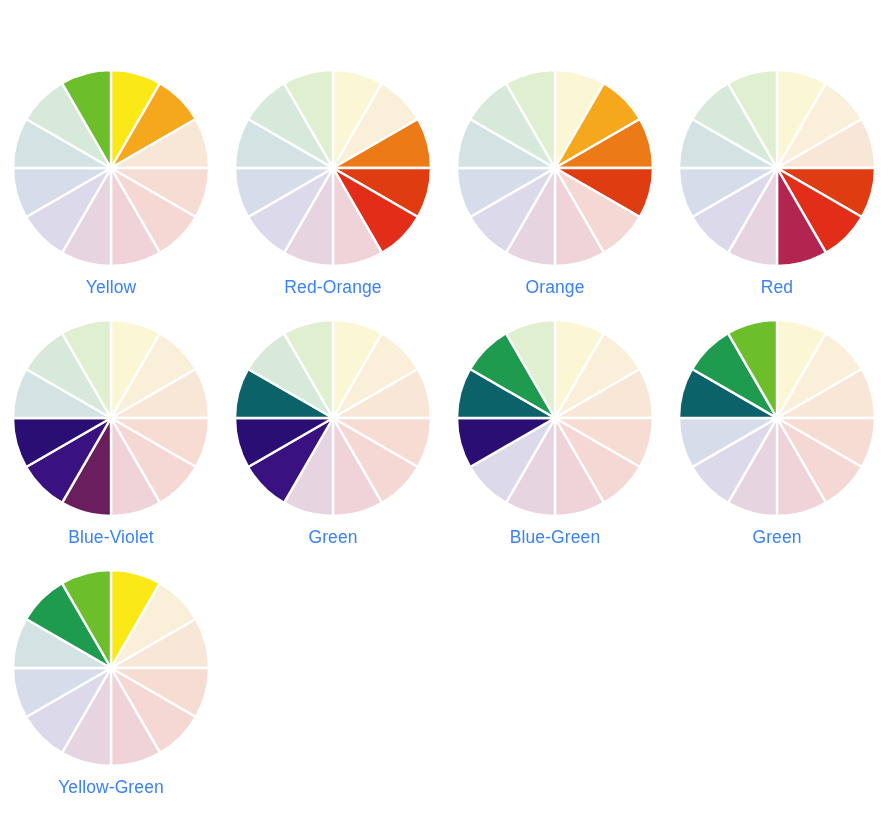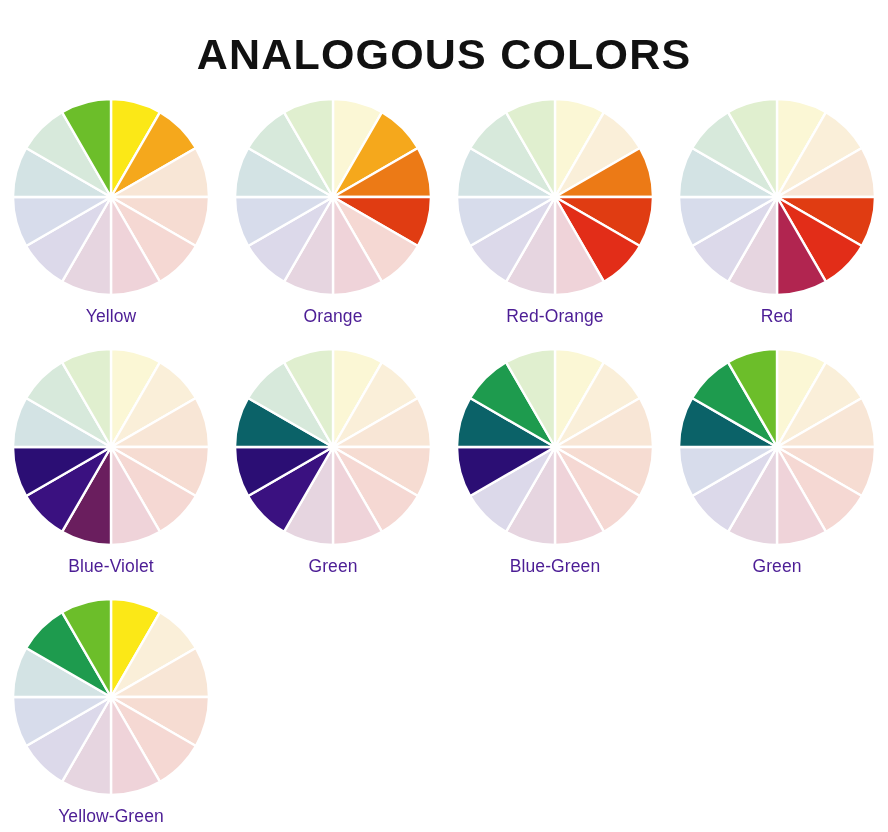--- a/index.html
+++ b/index.html
@@ -56,53 +56,71 @@
   }
   .wheel {
     display: block;
     width: 200px;
     height: 200px;
   }
   .cell-label {
     margin-top: 9px;
     font-size: 17.5px;
     font-weight: 400;
-    color: #4c1d95;
+    color: #3b82f6;
     text-align: center;
     letter-spacing: 0.1px;
     font-family: "Liberation Sans", sans-serif;
     white-space: nowrap;
   }
 </style>
 </head>
 <body>
 
 <div id="page">
 
-  <h1 id="title">ANALOGOUS COLORS</h1>
 
   <div id="grid">
       <div class="cell">
         <div class="wheel-wrap">
           <svg class="wheel" viewBox="0 0 200 200" width="200" height="200">
             <path d="M 100 100 L 100.000 2.000 A 98 98 0 0 1 149.000 15.130 Z" fill="#FBE817" stroke="#ffffff" stroke-width="2.4" stroke-linejoin="round"></path>
             <path d="M 100 100 L 149.000 15.130 A 98 98 0 0 1 184.870 51.000 Z" fill="#F5A81C" stroke="#ffffff" stroke-width="2.4" stroke-linejoin="round"></path>
             <path d="M 100 100 L 184.870 51.000 A 98 98 0 0 1 198.000 100.000 Z" fill="#F8E6D6" stroke="#ffffff" stroke-width="2.4" stroke-linejoin="round"></path>
             <path d="M 100 100 L 198.000 100.000 A 98 98 0 0 1 184.870 149.000 Z" fill="#F6DCD2" stroke="#ffffff" stroke-width="2.4" stroke-linejoin="round"></path>
             <path d="M 100 100 L 184.870 149.000 A 98 98 0 0 1 149.000 184.870 Z" fill="#F5D8D3" stroke="#ffffff" stroke-width="2.4" stroke-linejoin="round"></path>
             <path d="M 100 100 L 149.000 184.870 A 98 98 0 0 1 100.000 198.000 Z" fill="#EFD3D9" stroke="#ffffff" stroke-width="2.4" stroke-linejoin="round"></path>
             <path d="M 100 100 L 100.000 198.000 A 98 98 0 0 1 51.000 184.870 Z" fill="#E6D5E0" stroke="#ffffff" stroke-width="2.4" stroke-linejoin="round"></path>
             <path d="M 100 100 L 51.000 184.870 A 98 98 0 0 1 15.130 149.000 Z" fill="#DCD9EA" stroke="#ffffff" stroke-width="2.4" stroke-linejoin="round"></path>
             <path d="M 100 100 L 15.130 149.000 A 98 98 0 0 1 2.000 100.000 Z" fill="#D7DCEB" stroke="#ffffff" stroke-width="2.4" stroke-linejoin="round"></path>
             <path d="M 100 100 L 2.000 100.000 A 98 98 0 0 1 15.130 51.000 Z" fill="#D3E3E4" stroke="#ffffff" stroke-width="2.4" stroke-linejoin="round"></path>
             <path d="M 100 100 L 15.130 51.000 A 98 98 0 0 1 51.000 15.130 Z" fill="#D7E9DB" stroke="#ffffff" stroke-width="2.4" stroke-linejoin="round"></path>
             <path d="M 100 100 L 51.000 15.130 A 98 98 0 0 1 100.000 2.000 Z" fill="#6CBE2A" stroke="#ffffff" stroke-width="2.4" stroke-linejoin="round"></path>
           </svg>
         </div>
         <div class="cell-label">Yellow</div>
+      </div>
+      <div class="cell">
+        <div class="wheel-wrap">
+          <svg class="wheel" viewBox="0 0 200 200" width="200" height="200">
+            <path d="M 100 100 L 100.000 2.000 A 98 98 0 0 1 149.000 15.130 Z" fill="#FBF7D5" stroke="#ffffff" stroke-width="2.4" stroke-linejoin="round"></path>
+            <path d="M 100 100 L 149.000 15.130 A 98 98 0 0 1 184.870 51.000 Z" fill="#FAEFD9" stroke="#ffffff" stroke-width="2.4" stroke-linejoin="round"></path>
+            <path d="M 100 100 L 184.870 51.000 A 98 98 0 0 1 198.000 100.000 Z" fill="#EC7A16" stroke="#ffffff" stroke-width="2.4" stroke-linejoin="round"></path>
+            <path d="M 100 100 L 198.000 100.000 A 98 98 0 0 1 184.870 149.000 Z" fill="#E03C12" stroke="#ffffff" stroke-width="2.4" stroke-linejoin="round"></path>
+            <path d="M 100 100 L 184.870 149.000 A 98 98 0 0 1 149.000 184.870 Z" fill="#E22D18" stroke="#ffffff" stroke-width="2.4" stroke-linejoin="round"></path>
+            <path d="M 100 100 L 149.000 184.870 A 98 98 0 0 1 100.000 198.000 Z" fill="#EFD3D9" stroke="#ffffff" stroke-width="2.4" stroke-linejoin="round"></path>
+            <path d="M 100 100 L 100.000 198.000 A 98 98 0 0 1 51.000 184.870 Z" fill="#E6D5E0" stroke="#ffffff" stroke-width="2.4" stroke-linejoin="round"></path>
+            <path d="M 100 100 L 51.000 184.870 A 98 98 0 0 1 15.130 149.000 Z" fill="#DCD9EA" stroke="#ffffff" stroke-width="2.4" stroke-linejoin="round"></path>
+            <path d="M 100 100 L 15.130 149.000 A 98 98 0 0 1 2.000 100.000 Z" fill="#D7DCEB" stroke="#ffffff" stroke-width="2.4" stroke-linejoin="round"></path>
+            <path d="M 100 100 L 2.000 100.000 A 98 98 0 0 1 15.130 51.000 Z" fill="#D3E3E4" stroke="#ffffff" stroke-width="2.4" stroke-linejoin="round"></path>
+            <path d="M 100 100 L 15.130 51.000 A 98 98 0 0 1 51.000 15.130 Z" fill="#D7E9DB" stroke="#ffffff" stroke-width="2.4" stroke-linejoin="round"></path>
+            <path d="M 100 100 L 51.000 15.130 A 98 98 0 0 1 100.000 2.000 Z" fill="#E0EFCF" stroke="#ffffff" stroke-width="2.4" stroke-linejoin="round"></path>
+          </svg>
+        </div>
+        <div class="cell-label">Red-Orange</div>
       </div>
       <div class="cell">
         <div class="wheel-wrap">
           <svg class="wheel" viewBox="0 0 200 200" width="200" height="200">
             <path d="M 100 100 L 100.000 2.000 A 98 98 0 0 1 149.000 15.130 Z" fill="#FBF7D5" stroke="#ffffff" stroke-width="2.4" stroke-linejoin="round"></path>
             <path d="M 100 100 L 149.000 15.130 A 98 98 0 0 1 184.870 51.000 Z" fill="#F5A81C" stroke="#ffffff" stroke-width="2.4" stroke-linejoin="round"></path>
             <path d="M 100 100 L 184.870 51.000 A 98 98 0 0 1 198.000 100.000 Z" fill="#EC7A16" stroke="#ffffff" stroke-width="2.4" stroke-linejoin="round"></path>
             <path d="M 100 100 L 198.000 100.000 A 98 98 0 0 1 184.870 149.000 Z" fill="#E03C12" stroke="#ffffff" stroke-width="2.4" stroke-linejoin="round"></path>
             <path d="M 100 100 L 184.870 149.000 A 98 98 0 0 1 149.000 184.870 Z" fill="#F5D8D3" stroke="#ffffff" stroke-width="2.4" stroke-linejoin="round"></path>
             <path d="M 100 100 L 149.000 184.870 A 98 98 0 0 1 100.000 198.000 Z" fill="#EFD3D9" stroke="#ffffff" stroke-width="2.4" stroke-linejoin="round"></path>
@@ -114,39 +132,20 @@
             <path d="M 100 100 L 51.000 15.130 A 98 98 0 0 1 100.000 2.000 Z" fill="#E0EFCF" stroke="#ffffff" stroke-width="2.4" stroke-linejoin="round"></path>
           </svg>
         </div>
         <div class="cell-label">Orange</div>
       </div>
       <div class="cell">
         <div class="wheel-wrap">
           <svg class="wheel" viewBox="0 0 200 200" width="200" height="200">
             <path d="M 100 100 L 100.000 2.000 A 98 98 0 0 1 149.000 15.130 Z" fill="#FBF7D5" stroke="#ffffff" stroke-width="2.4" stroke-linejoin="round"></path>
             <path d="M 100 100 L 149.000 15.130 A 98 98 0 0 1 184.870 51.000 Z" fill="#FAEFD9" stroke="#ffffff" stroke-width="2.4" stroke-linejoin="round"></path>
-            <path d="M 100 100 L 184.870 51.000 A 98 98 0 0 1 198.000 100.000 Z" fill="#EC7A16" stroke="#ffffff" stroke-width="2.4" stroke-linejoin="round"></path>
-            <path d="M 100 100 L 198.000 100.000 A 98 98 0 0 1 184.870 149.000 Z" fill="#E03C12" stroke="#ffffff" stroke-width="2.4" stroke-linejoin="round"></path>
-            <path d="M 100 100 L 184.870 149.000 A 98 98 0 0 1 149.000 184.870 Z" fill="#E22D18" stroke="#ffffff" stroke-width="2.4" stroke-linejoin="round"></path>
-            <path d="M 100 100 L 149.000 184.870 A 98 98 0 0 1 100.000 198.000 Z" fill="#EFD3D9" stroke="#ffffff" stroke-width="2.4" stroke-linejoin="round"></path>
-            <path d="M 100 100 L 100.000 198.000 A 98 98 0 0 1 51.000 184.870 Z" fill="#E6D5E0" stroke="#ffffff" stroke-width="2.4" stroke-linejoin="round"></path>
-            <path d="M 100 100 L 51.000 184.870 A 98 98 0 0 1 15.130 149.000 Z" fill="#DCD9EA" stroke="#ffffff" stroke-width="2.4" stroke-linejoin="round"></path>
-            <path d="M 100 100 L 15.130 149.000 A 98 98 0 0 1 2.000 100.000 Z" fill="#D7DCEB" stroke="#ffffff" stroke-width="2.4" stroke-linejoin="round"></path>
-            <path d="M 100 100 L 2.000 100.000 A 98 98 0 0 1 15.130 51.000 Z" fill="#D3E3E4" stroke="#ffffff" stroke-width="2.4" stroke-linejoin="round"></path>
-            <path d="M 100 100 L 15.130 51.000 A 98 98 0 0 1 51.000 15.130 Z" fill="#D7E9DB" stroke="#ffffff" stroke-width="2.4" stroke-linejoin="round"></path>
-            <path d="M 100 100 L 51.000 15.130 A 98 98 0 0 1 100.000 2.000 Z" fill="#E0EFCF" stroke="#ffffff" stroke-width="2.4" stroke-linejoin="round"></path>
-          </svg>
-        </div>
-        <div class="cell-label">Red-Orange</div>
-      </div>
-      <div class="cell">
-        <div class="wheel-wrap">
-          <svg class="wheel" viewBox="0 0 200 200" width="200" height="200">
-            <path d="M 100 100 L 100.000 2.000 A 98 98 0 0 1 149.000 15.130 Z" fill="#FBF7D5" stroke="#ffffff" stroke-width="2.4" stroke-linejoin="round"></path>
-            <path d="M 100 100 L 149.000 15.130 A 98 98 0 0 1 184.870 51.000 Z" fill="#FAEFD9" stroke="#ffffff" stroke-width="2.4" stroke-linejoin="round"></path>
             <path d="M 100 100 L 184.870 51.000 A 98 98 0 0 1 198.000 100.000 Z" fill="#F8E6D6" stroke="#ffffff" stroke-width="2.4" stroke-linejoin="round"></path>
             <path d="M 100 100 L 198.000 100.000 A 98 98 0 0 1 184.870 149.000 Z" fill="#E03C12" stroke="#ffffff" stroke-width="2.4" stroke-linejoin="round"></path>
             <path d="M 100 100 L 184.870 149.000 A 98 98 0 0 1 149.000 184.870 Z" fill="#E22D18" stroke="#ffffff" stroke-width="2.4" stroke-linejoin="round"></path>
             <path d="M 100 100 L 149.000 184.870 A 98 98 0 0 1 100.000 198.000 Z" fill="#B12550" stroke="#ffffff" stroke-width="2.4" stroke-linejoin="round"></path>
             <path d="M 100 100 L 100.000 198.000 A 98 98 0 0 1 51.000 184.870 Z" fill="#E6D5E0" stroke="#ffffff" stroke-width="2.4" stroke-linejoin="round"></path>
             <path d="M 100 100 L 51.000 184.870 A 98 98 0 0 1 15.130 149.000 Z" fill="#DCD9EA" stroke="#ffffff" stroke-width="2.4" stroke-linejoin="round"></path>
             <path d="M 100 100 L 15.130 149.000 A 98 98 0 0 1 2.000 100.000 Z" fill="#D7DCEB" stroke="#ffffff" stroke-width="2.4" stroke-linejoin="round"></path>
             <path d="M 100 100 L 2.000 100.000 A 98 98 0 0 1 15.130 51.000 Z" fill="#D3E3E4" stroke="#ffffff" stroke-width="2.4" stroke-linejoin="round"></path>
             <path d="M 100 100 L 15.130 51.000 A 98 98 0 0 1 51.000 15.130 Z" fill="#D7E9DB" stroke="#ffffff" stroke-width="2.4" stroke-linejoin="round"></path>
             <path d="M 100 100 L 51.000 15.130 A 98 98 0 0 1 100.000 2.000 Z" fill="#E0EFCF" stroke="#ffffff" stroke-width="2.4" stroke-linejoin="round"></path>

